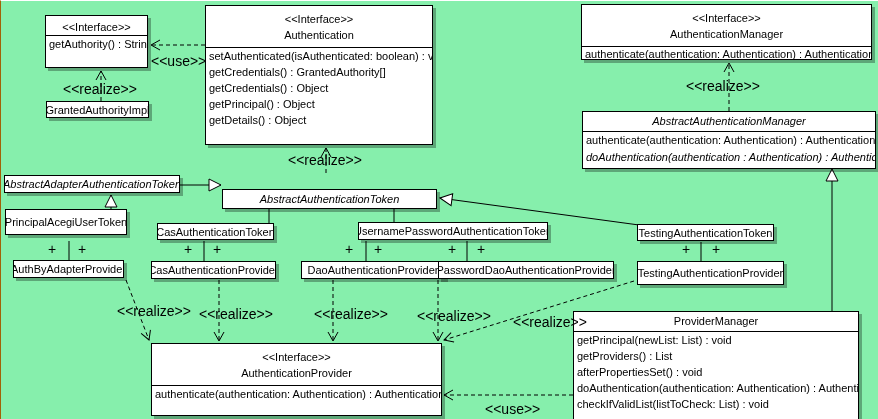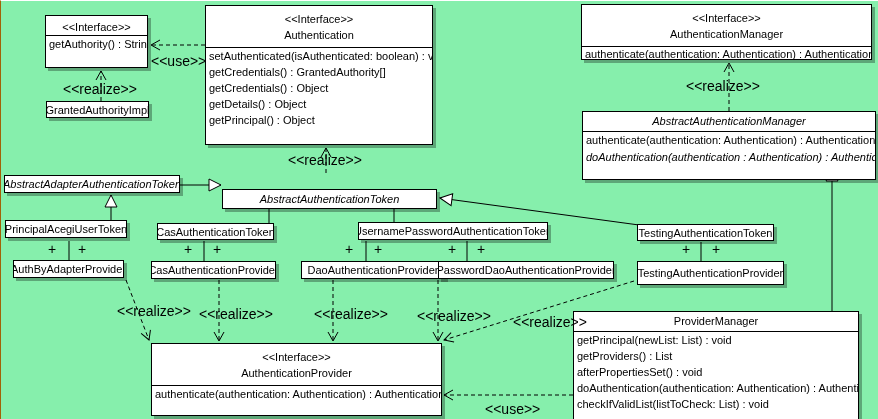--- a/index.html
+++ b/index.html
@@ -80,52 +80,52 @@
 
   <div class="uml-box" style="left:204px;top:4px;width:228px;height:140px">
     <div class="head">
       <div class="stereo">&lt;&lt;Interface&gt;&gt;</div>
       <div class="cname">Authentication</div>
     </div>
     <div class="methods">
       <div class="m">setAuthenticated(isAuthenticated: boolean) : void</div>
       <div class="m">getCredentials() : GrantedAuthority[]</div>
       <div class="m">getCredentials() : Object</div>
+      <div class="m">getPrincipal() : Object</div>
       <div class="m">getDetails() : Object</div>
-      <div class="m">getPrincipal() : Object</div>
     </div>
   </div>
 
   <div class="uml-box" style="left:580px;top:3px;width:291px;height:56px">
     <div class="head">
       <div class="stereo">&lt;&lt;Interface&gt;&gt;</div>
       <div class="cname">AuthenticationManager</div>
     </div>
     <div class="methods">
       <div class="m m15">authenticate(authentication: Authentication) : Authentication</div>
     </div>
   </div>
 
-  <div class="uml-box" style="left:581px;top:110px;width:294px;height:69px">
+  <div class="uml-box" style="left:581px;top:110px;width:294px;height:58px">
     <div class="cname1 abstract">AbstractAuthenticationManager</div>
     <div class="methods">
       <div class="m m17">authenticate(authentication: Authentication) : Authentication</div>
       <div class="m m17 abstract">doAuthentication(authentication : Authentication) : Authentication</div>
     </div>
   </div>
 
   <div class="uml-box single abstract" style="left:3px;top:174px;width:176px;height:18px">
     <span>AbstractAdapterAuthenticationToken</span>
   </div>
 
   <div class="uml-box single abstract" style="left:221px;top:188px;width:215px;height:20px">
     <span>AbstractAuthenticationToken</span>
   </div>
 
-  <div class="uml-box single" style="left:4px;top:219px;width:122px;height:18px">
+  <div class="uml-box single" style="left:4px;top:208px;width:122px;height:26px">
     <span>PrincipalAcegiUserToken</span>
   </div>
   <div class="uml-box single" style="left:156px;top:222px;width:117px;height:17px">
     <span>CasAuthenticationToken</span>
   </div>
   <div class="uml-box single" style="left:357px;top:221px;width:190px;height:18px">
     <span>UsernamePasswordAuthenticationToken</span>
   </div>
   <div class="uml-box single" style="left:636px;top:223px;width:137px;height:17px">
     <span>TestingAuthenticationToken</span>

